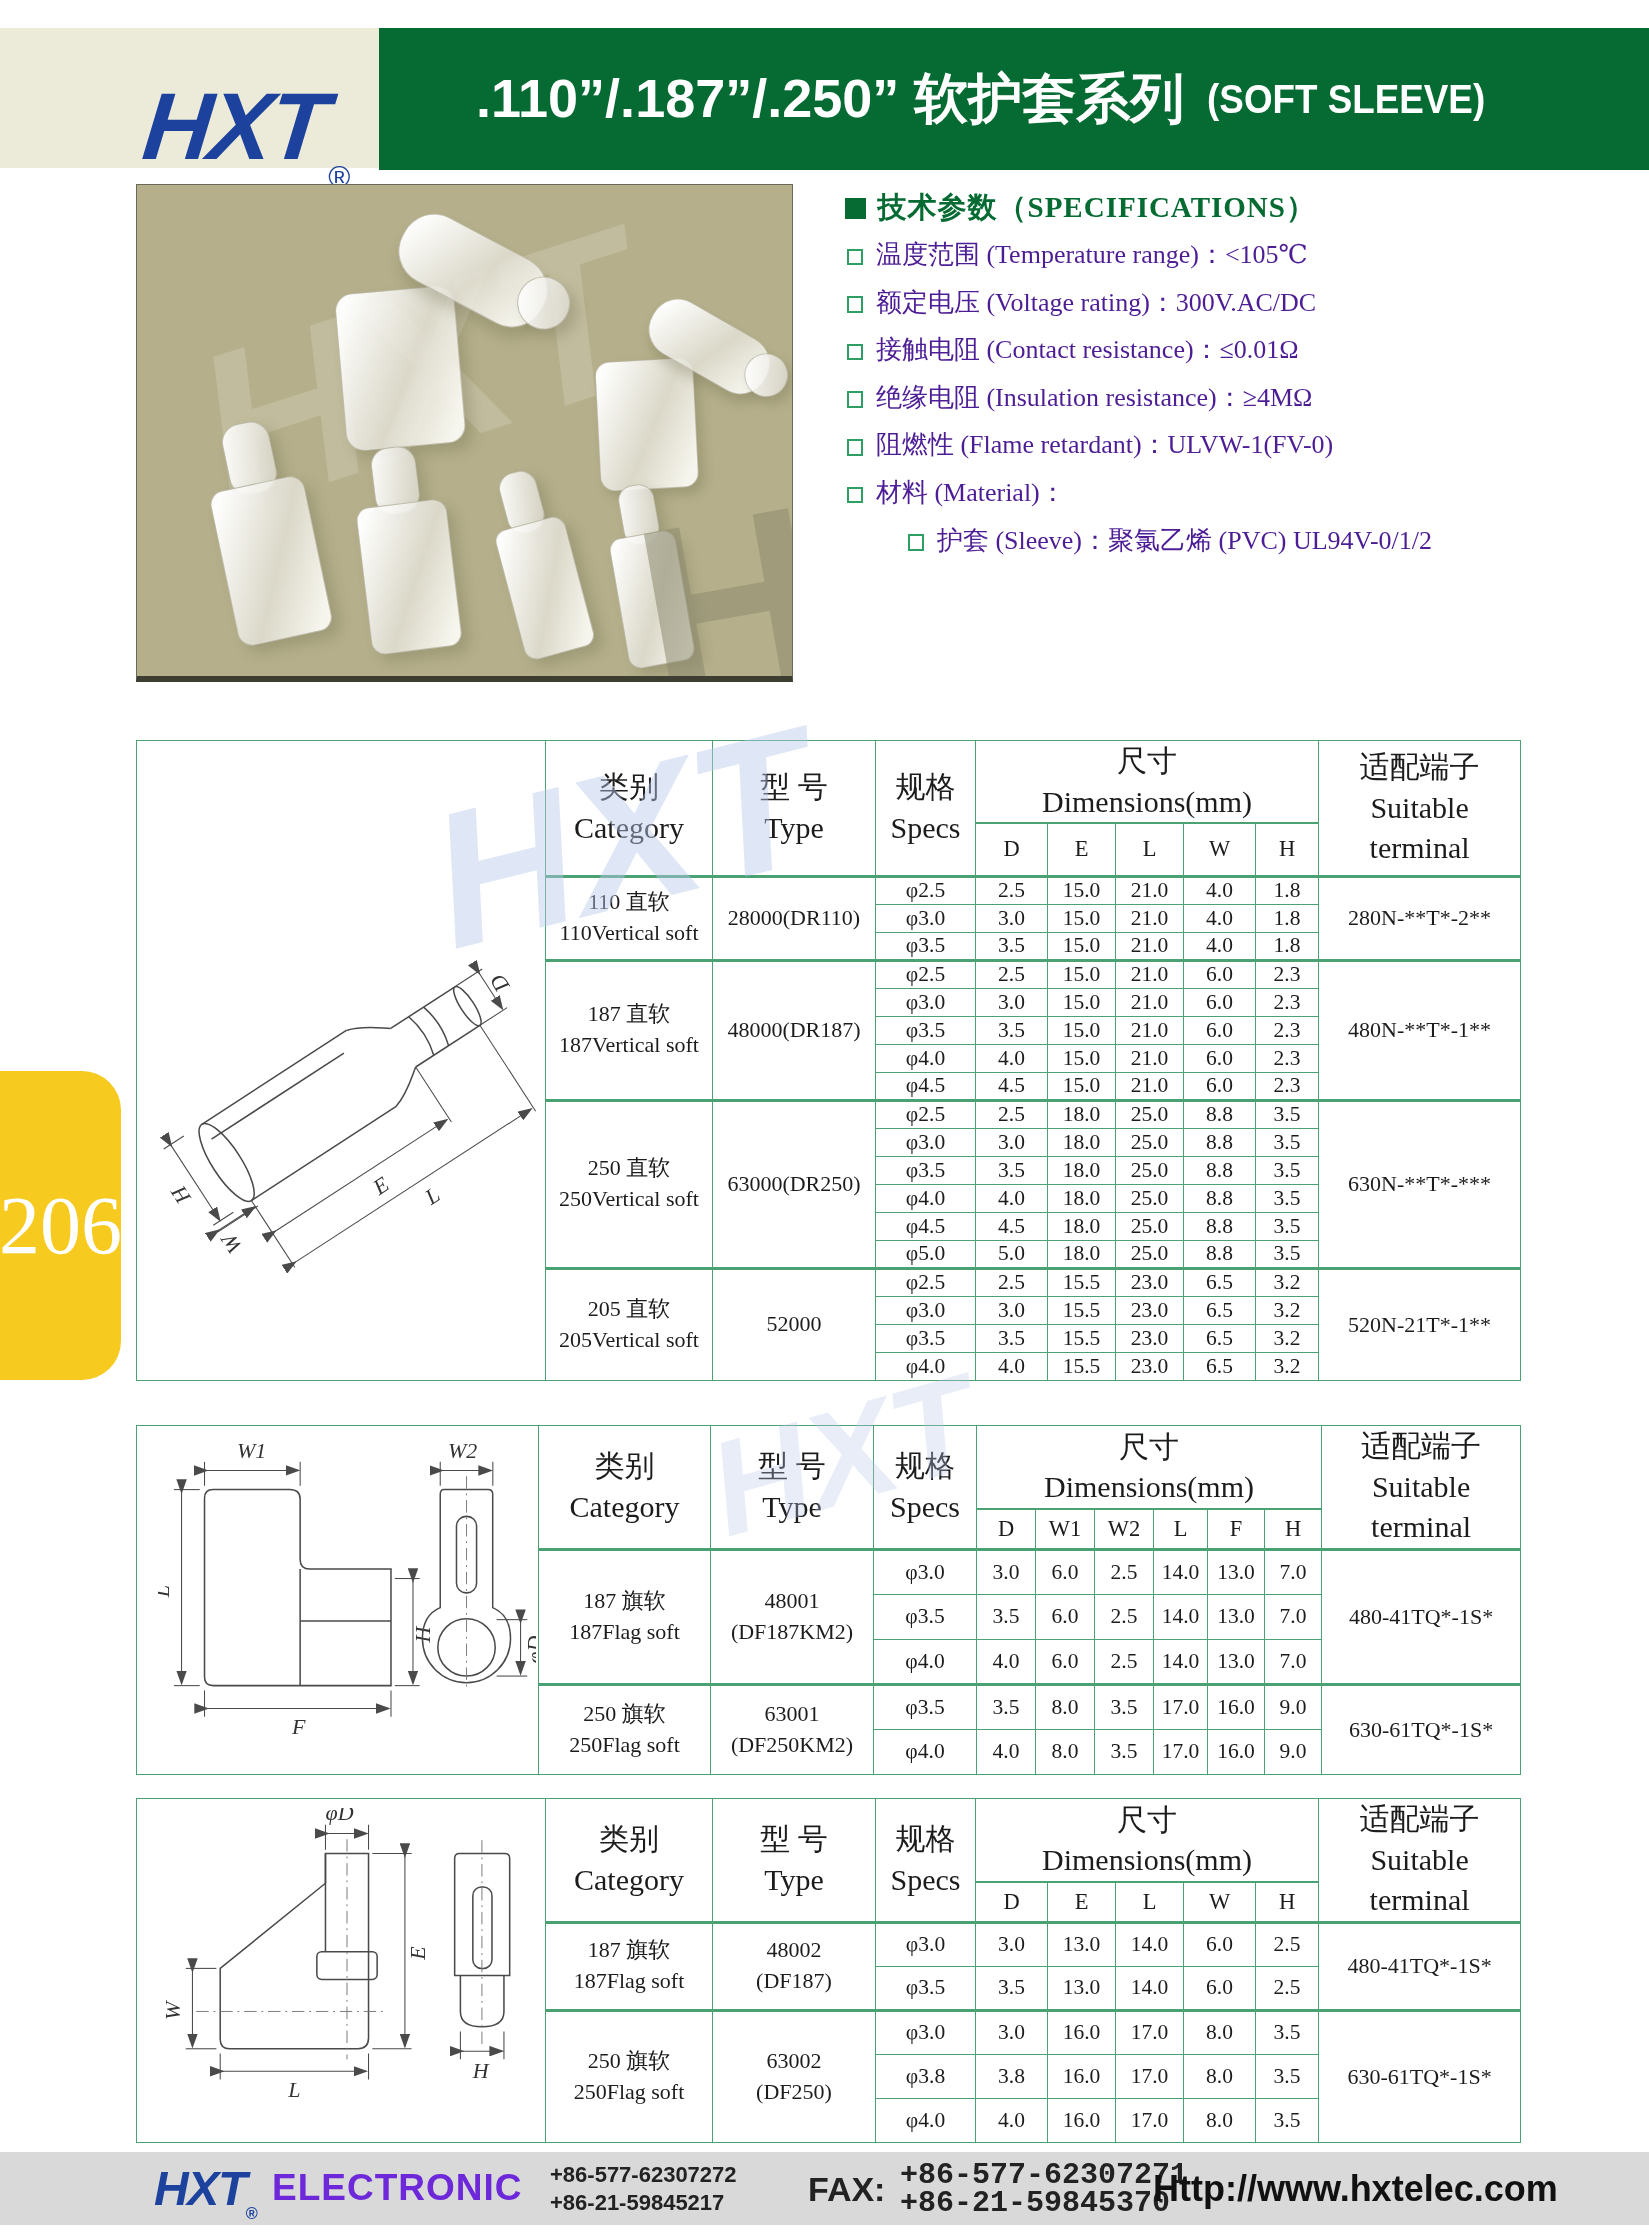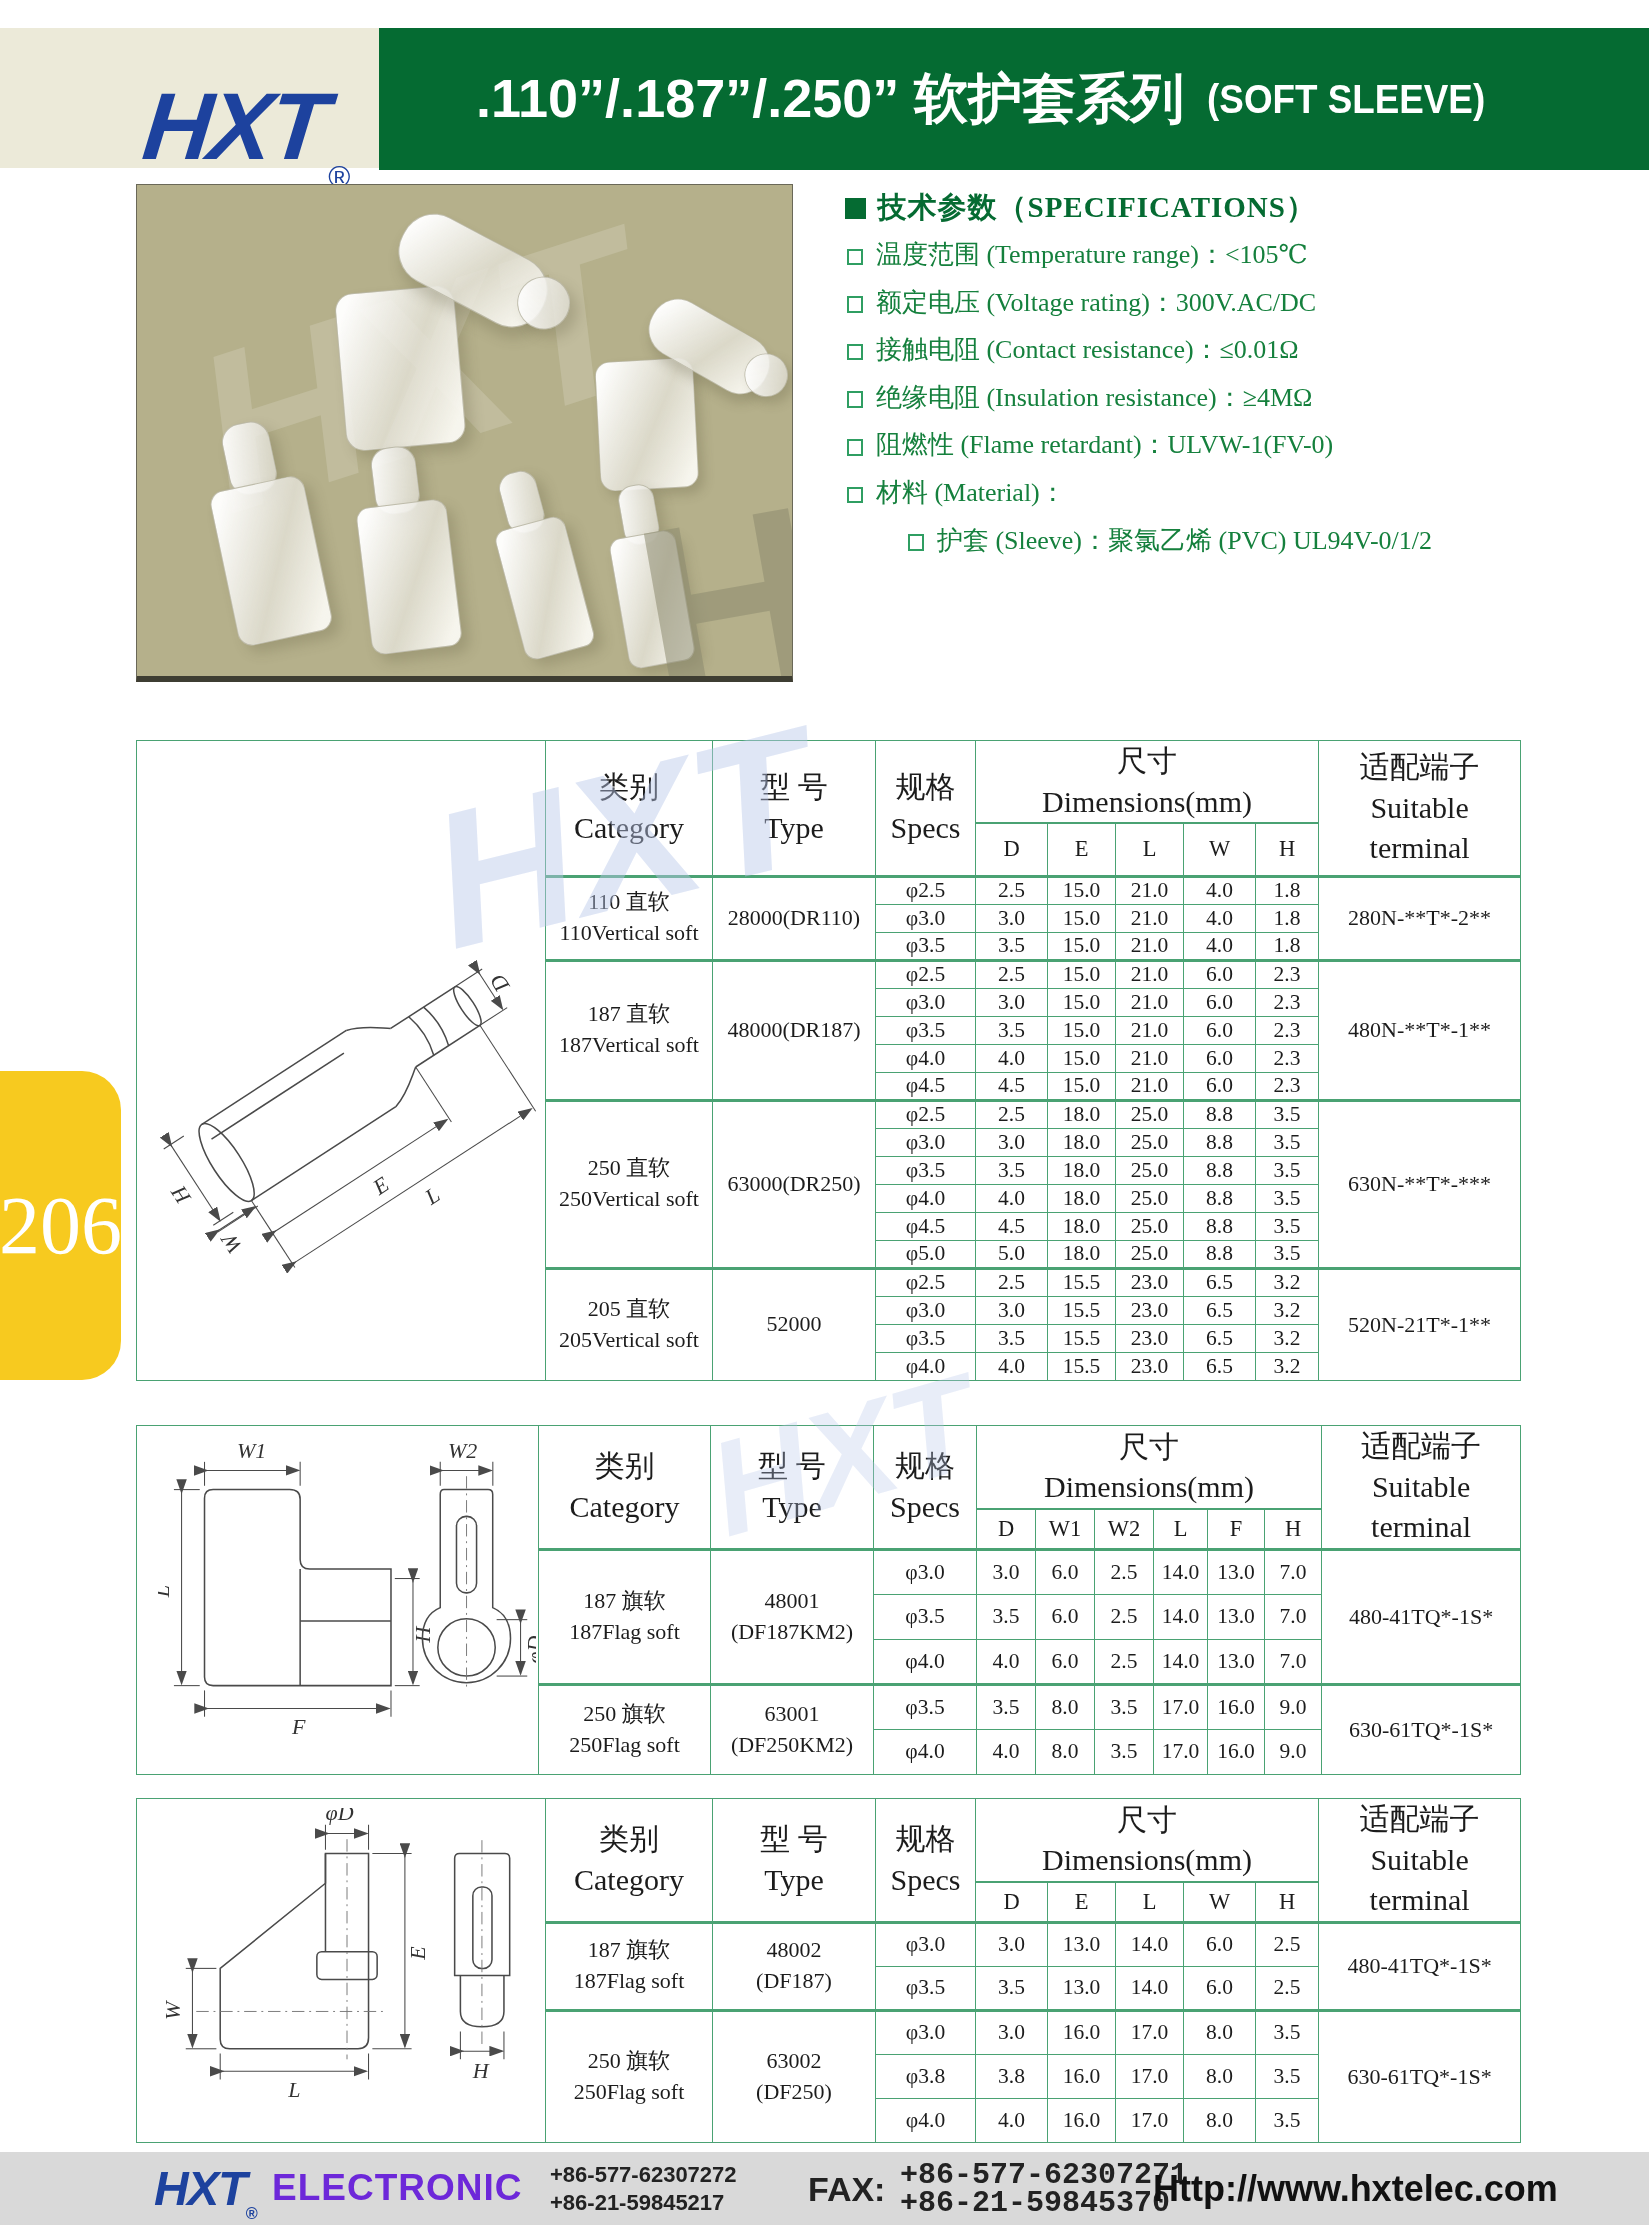--- a/index.html
+++ b/index.html
@@ -30,21 +30,21 @@
            border:1.4px solid rgba(175,172,152,.75);box-shadow:6.7px 8.6px 12.5px rgba(80,78,52,.22);box-sizing:border-box;}
   .sl-neck{background:linear-gradient(100deg,rgba(255,255,255,.95),rgba(222,220,210,.75));}
 
   
   .specs{position:absolute;left:845px;top:188px;width:785px;}
   .spec-head{display:flex;align-items:center;margin-bottom:13px;}
   .spec-head .sq{width:21px;height:21px;background:#056b32;margin-right:11.5px;flex:0 0 auto;}
   .spec-head .txt{font-size:29px;font-weight:bold;color:#056b32;letter-spacing:1px;}
   .spec-item{display:flex;align-items:flex-start;margin-bottom:19px;}
   .spec-item .bullet{width:12.5px;height:12.5px;border:2.4px solid #2f9e62;margin:7.7px 12.5px 0 1.9px;flex:0 0 auto;}
-  .spec-item .stxt{font-size:26px;color:#15803d;line-height:1.1;}
+  .spec-item .stxt{font-size:26px;color:#4c1d95;line-height:1.1;}
   .spec-item.indent{margin-left:61px;}
 
   .caption{position:absolute;left:139px;top:692px;font-size:25px;color:#1c1c1c;}
 
   
   .badge{position:absolute;left:0;top:1071px;width:121px;height:309px;background:#f7ca1f;
          border-radius:0 39px 39px 0;display:flex;align-items:center;justify-content:center;}
   .badge span{font-size:82px;color:#ffffff;font-family:"Liberation Serif",serif;}
 
   

